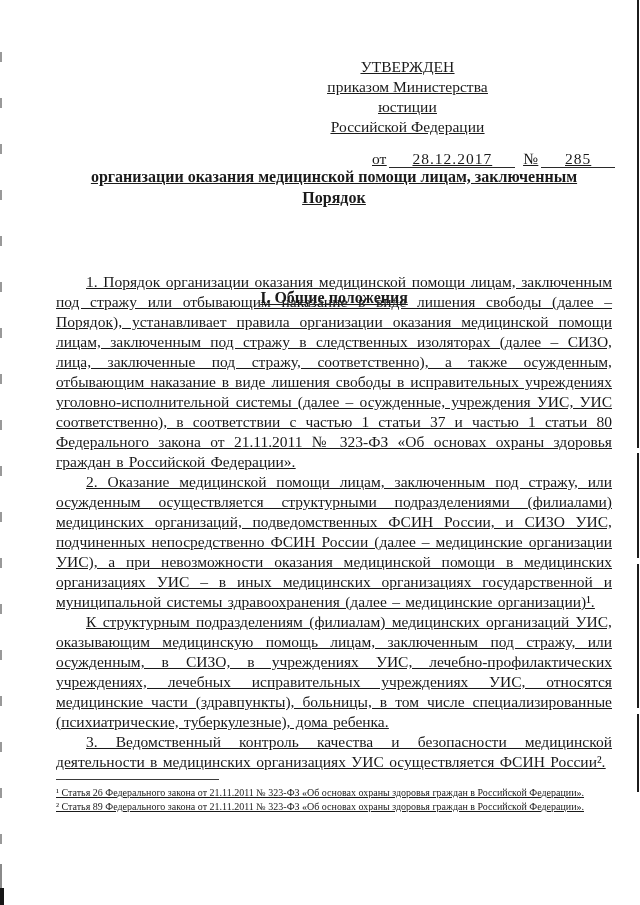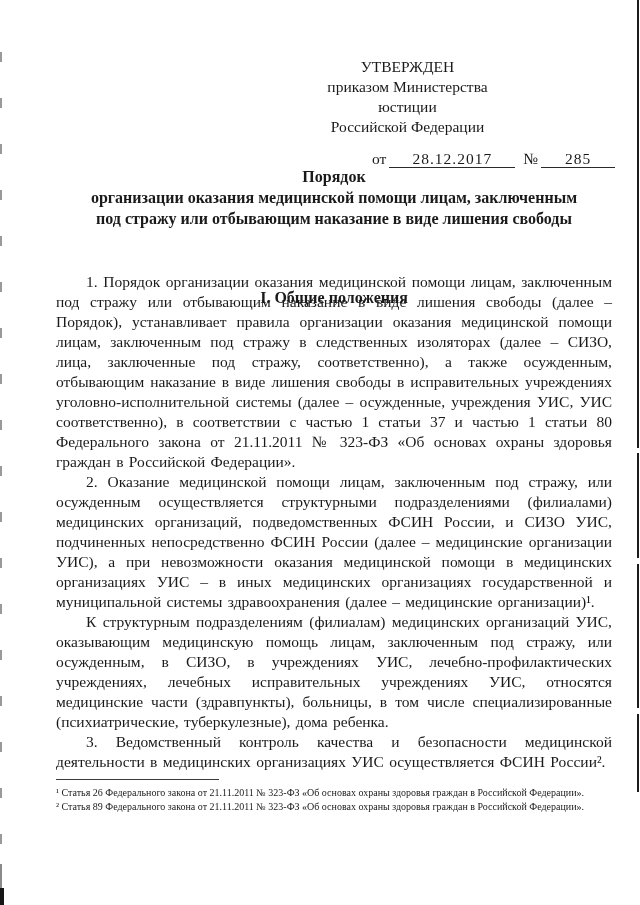--- a/index.html
+++ b/index.html
@@ -1,15 +1,15 @@
 <!DOCTYPE html>
 <html><head>
 <meta charset="utf-8">
 <style>
-  * { margin:0; padding:0; box-sizing:border-box; }
+  * { margin:0; padding:0; box-sizing:border-box;text-decoration:underline; }
   html,body { width:640px; height:905px; }
   body {
     background:#ffffff;
     font-family:"Liberation Serif","DejaVu Serif",serif;
     color:#1a1a1a;
     position:relative;
     overflow:hidden;
   }
   .page { position:absolute; inset:0; background:#ffffff; }
 
@@ -78,23 +78,22 @@
       <div>УТВЕРЖДЕН</div>
       <div>приказом Министерства юстиции</div>
       <div>Российской Федерации</div>
     </div>
     <div class="date-row">
       <span>от</span><span class="u-line u-date">28.12.2017</span><span class="num-sign">№</span><span class="u-line u-num">285</span>
     </div>
   </div>
 
   <div class="doc-title">
+    <div>организации оказания медицинской помощи лицам, заключенным</div>
     <div>Порядок</div>
-    <div>организации оказания медицинской помощи лицам, заключенным</div>
-    <div>под стражу или отбывающим наказание в виде лишения свободы</div>
   </div>
 
   <div class="section-heading">I. Общие положения</div>
 
   <div class="body-text">
     <p>1. Порядок организации оказания медицинской помощи лицам, заключенным под стражу или отбывающим наказание в виде лишения свободы (далее – Порядок), устанавливает правила организации оказания медицинской помощи лицам, заключенным под стражу в следственных изоляторах (далее – СИЗО, лица, заключенные под стражу, соответственно), а также осужденным, отбывающим наказание в виде лишения свободы в исправительных учреждениях уголовно-исполнительной системы (далее – осужденные, учреждения УИС, УИС соответственно), в соответствии с частью 1 статьи 37 и частью 1 статьи 80 Федерального закона от 21.11.2011 № 323-ФЗ «Об основах охраны здоровья граждан в Российской Федерации».</p>
     <p>2. Оказание медицинской помощи лицам, заключенным под стражу, или осужденным осуществляется структурными подразделениями (филиалами) медицинских организаций, подведомственных ФСИН России, и СИЗО УИС, подчиненных непосредственно ФСИН России (далее – медицинские организации УИС), а при невозможности оказания медицинской помощи в медицинских организациях УИС – в иных медицинских организациях государственной и муниципальной системы здравоохранения (далее – медицинские организации)¹.</p>
     <p>К структурным подразделениям (филиалам) медицинских организаций УИС, оказывающим медицинскую помощь лицам, заключенным под стражу, или осужденным, в СИЗО, в учреждениях УИС, лечебно-профилактических учреждениях, лечебных исправительных учреждениях УИС, относятся медицинские части (здравпункты), больницы, в том числе специализированные (психиатрические, туберкулезные), дома ребенка.</p>
     <p>3. Ведомственный контроль качества и безопасности медицинской деятельности в медицинских организациях УИС осуществляется ФСИН России².</p>
   </div>

